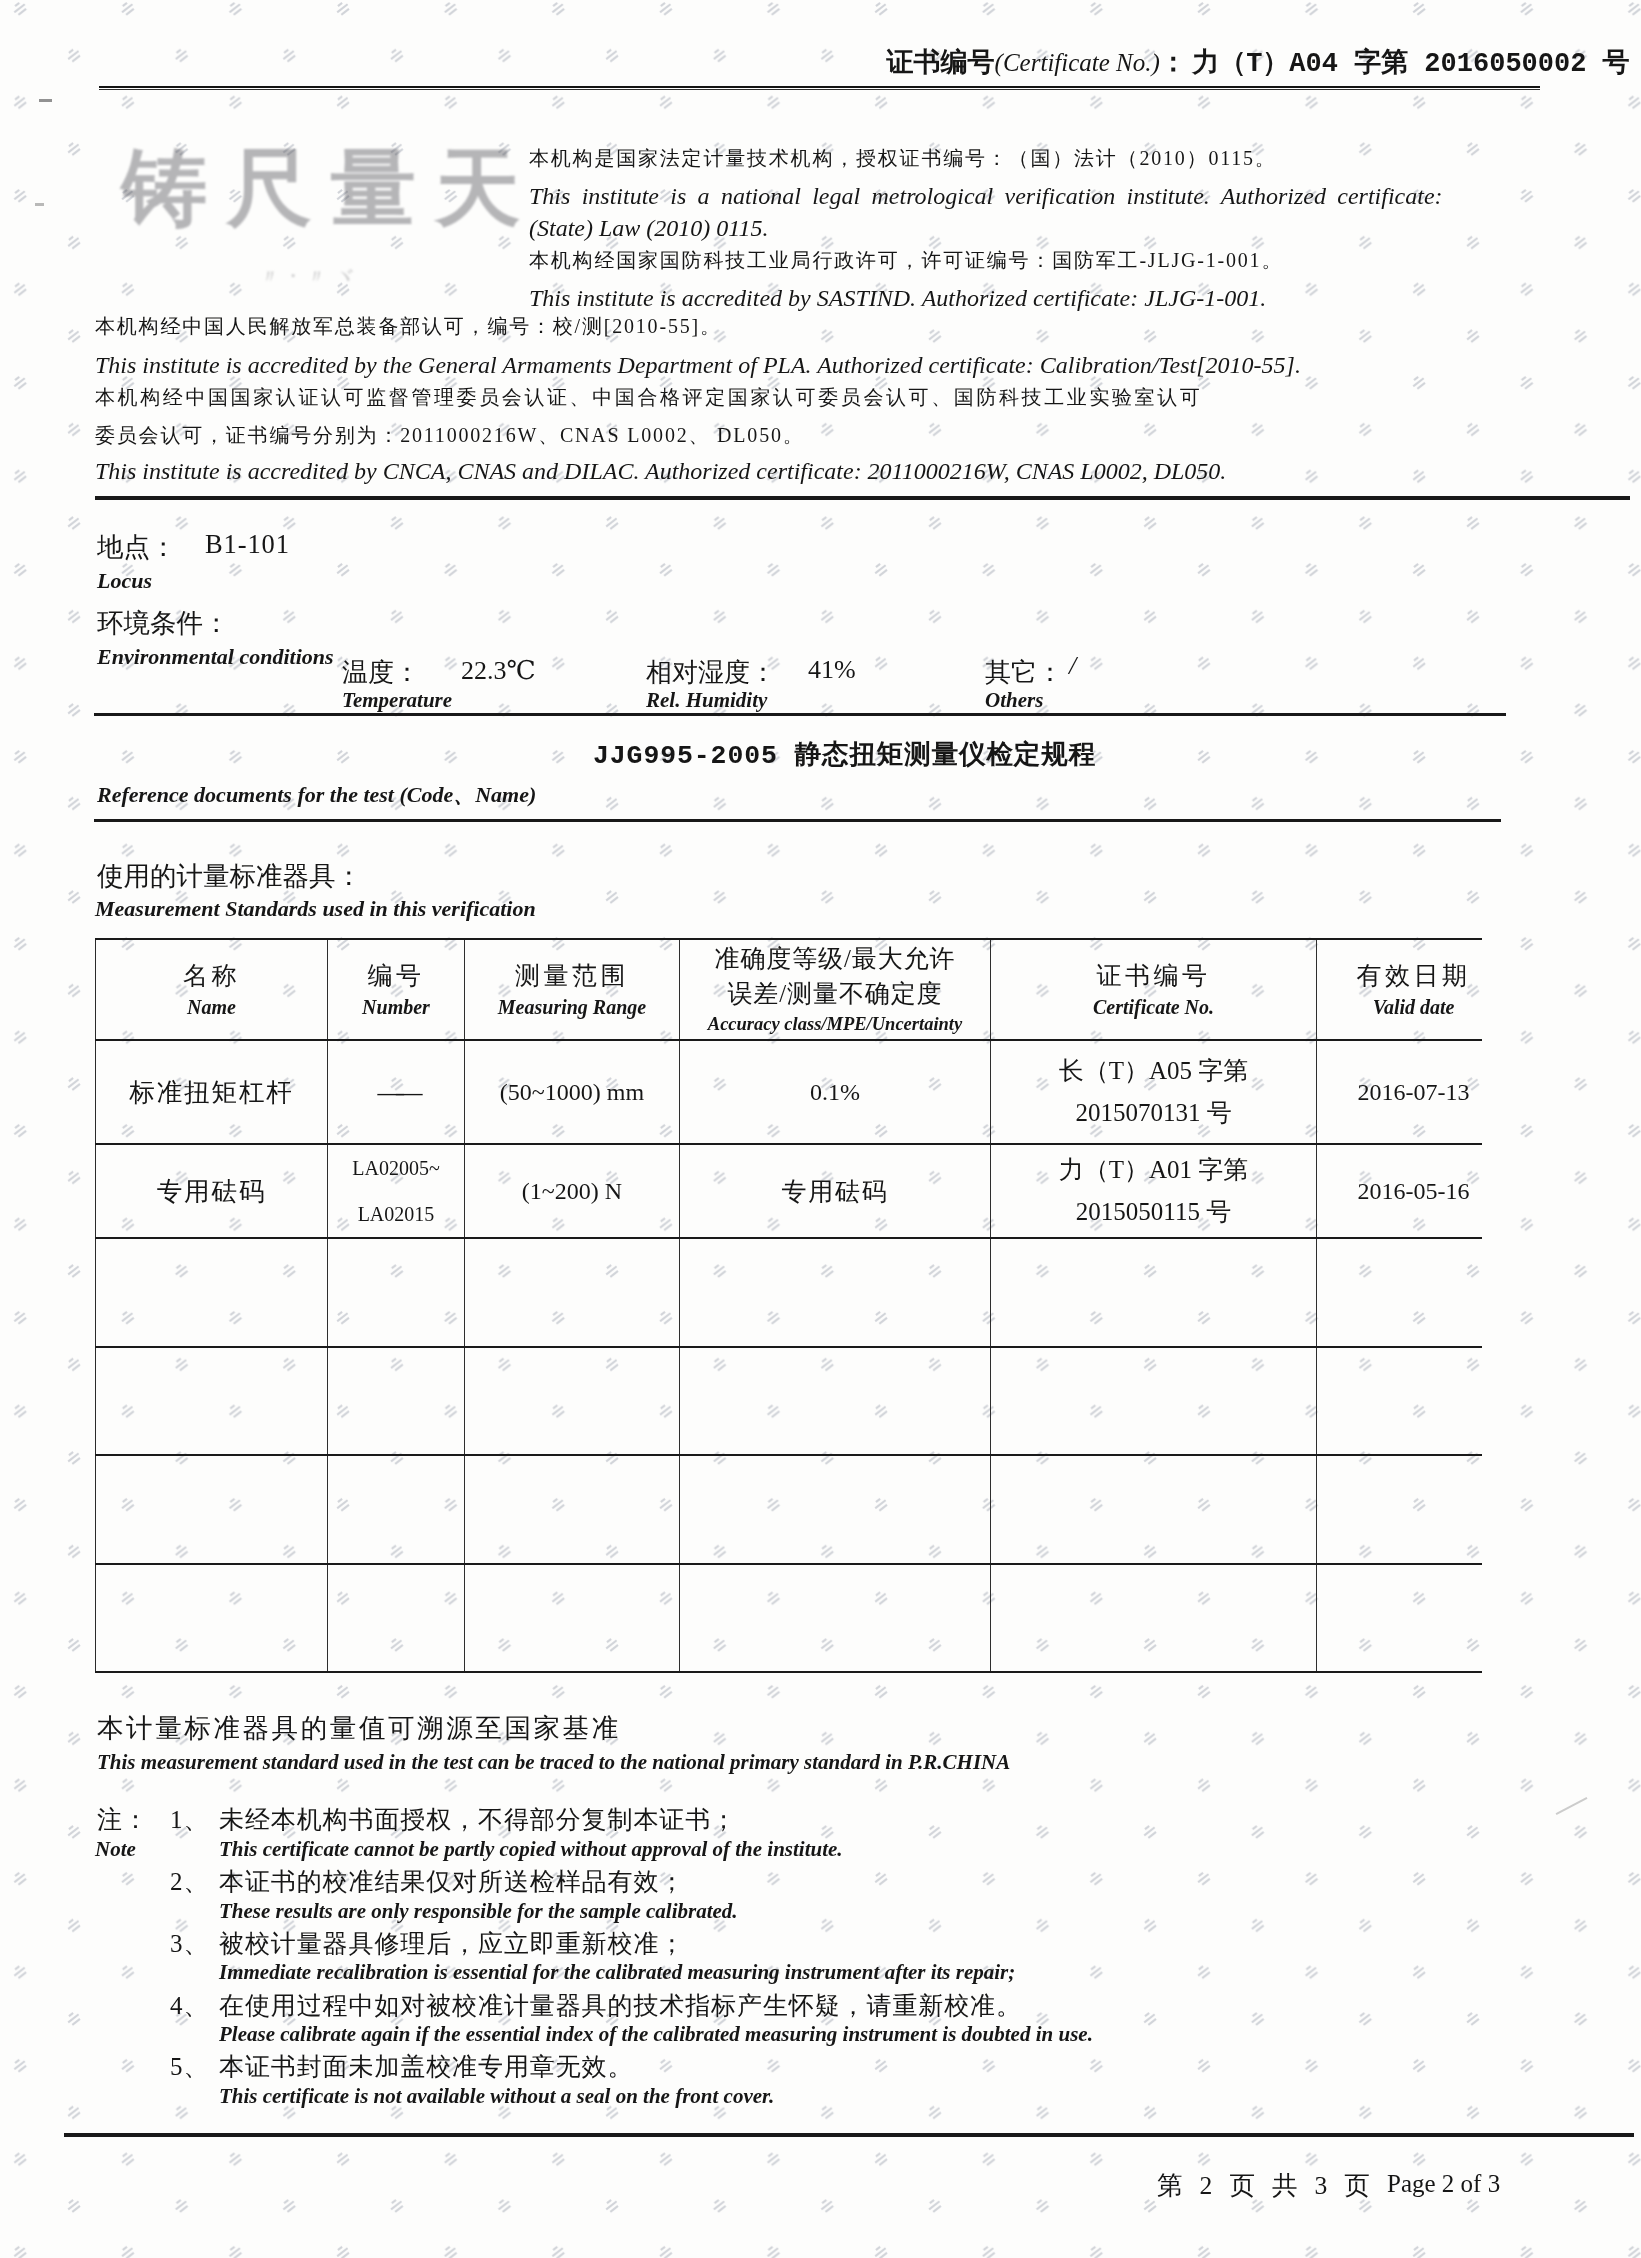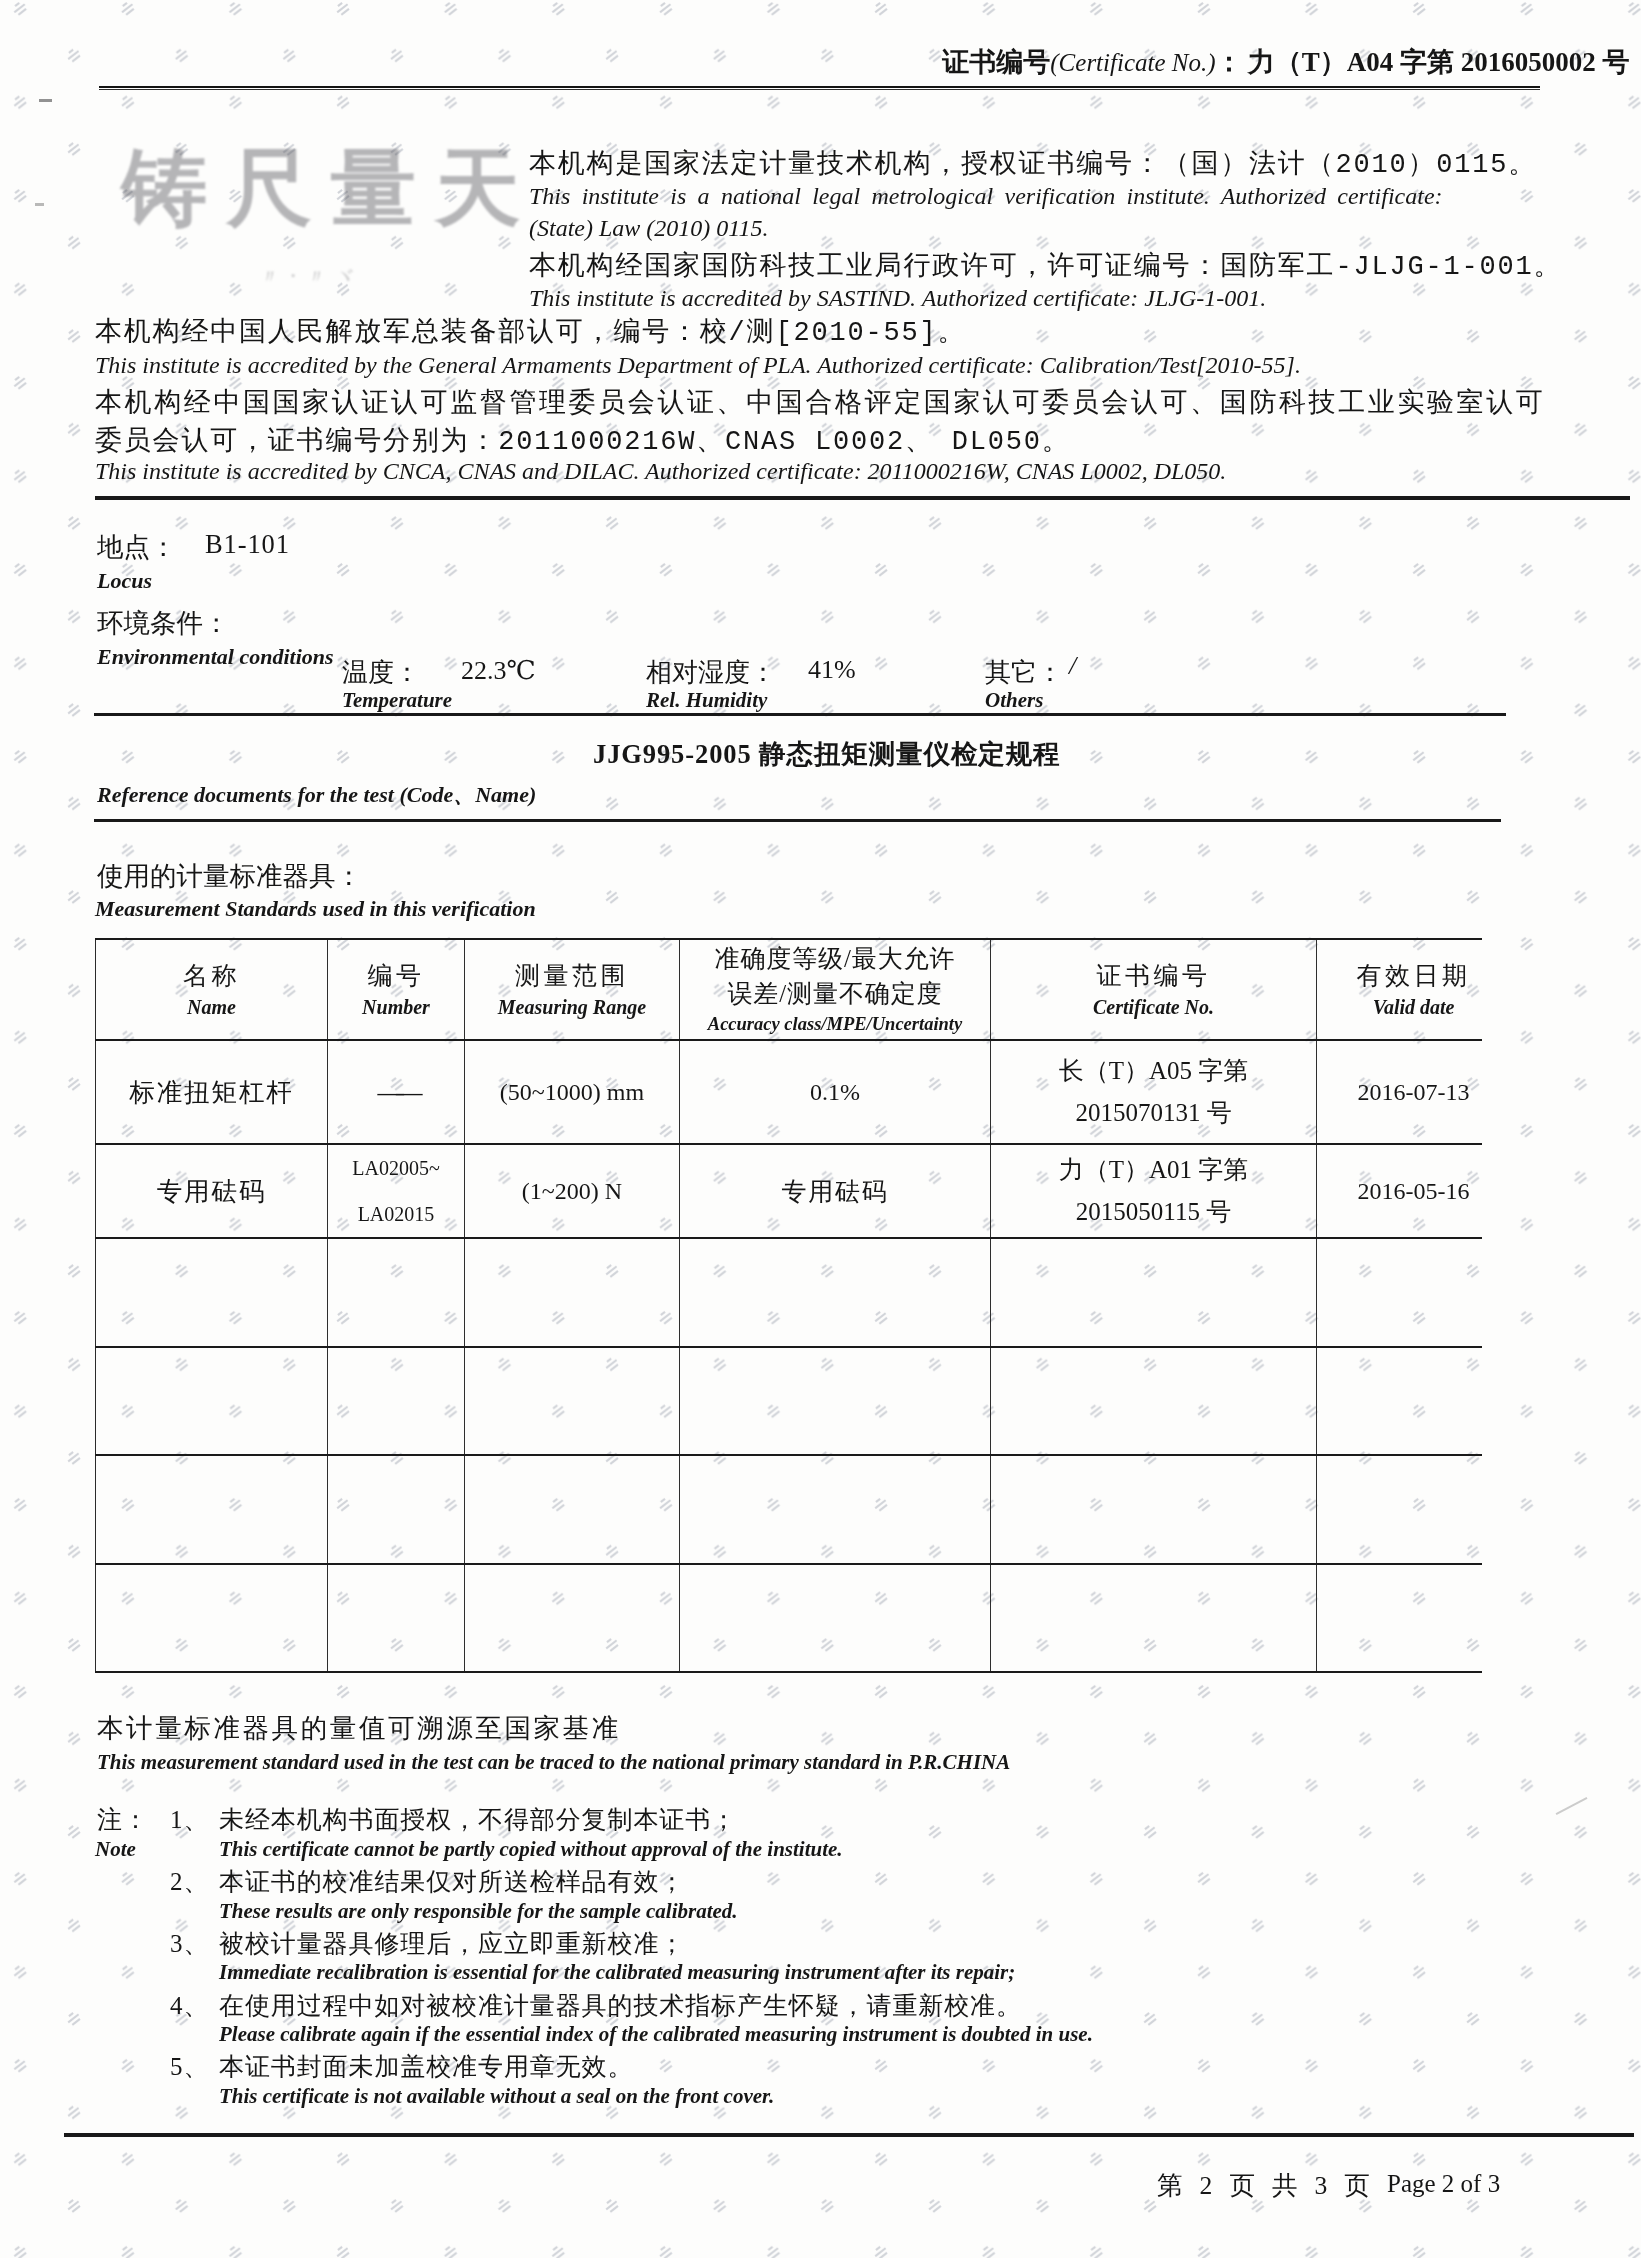--- a/index.html
+++ b/index.html
@@ -7,25 +7,25 @@
     position:relative;
     width:1642px;height:2258px;
     background:#fdfdfc;
     overflow:hidden;
     font-family:"Liberation Serif","DejaVu Serif",serif;
     color:#161616;
   }
   .abs{position:absolute;}
   .wm-svg{position:absolute;left:0;top:0;z-index:0;pointer-events:none;}
   .content{position:absolute;left:0;top:0;width:100%;height:100%;z-index:1;}
-  .zh-main{font-size:27px;letter-spacing:1.8px;white-space:nowrap;font-family:Liberation Mono, monospace;}
+  .zh-main{font-size:20px;letter-spacing:1.8px;white-space:nowrap;}
   .zh-label{font-size:26.5px;white-space:nowrap;}
   .en-it{font-style:italic;font-size:24px;white-space:nowrap;}
   .en-bi{font-style:italic;font-weight:bold;font-size:21px;white-space:nowrap;}
-  .sans-bold{font-family:Liberation Serif, serif;font-weight:bold;}
+  .sans-bold{font-family:Liberation Mono, monospace;font-weight:bold;}
   .justify-wide{word-spacing:5.3px;}
 
   
   .rule{position:absolute;background:#191919;}
   .rule-double{
     position:absolute;height:4.4px;background:
       linear-gradient(#141414 0 1.8px, #ffffff 1.8px 2.6px, #2c2c2c 2.6px 4.4px);
   }
 
   

